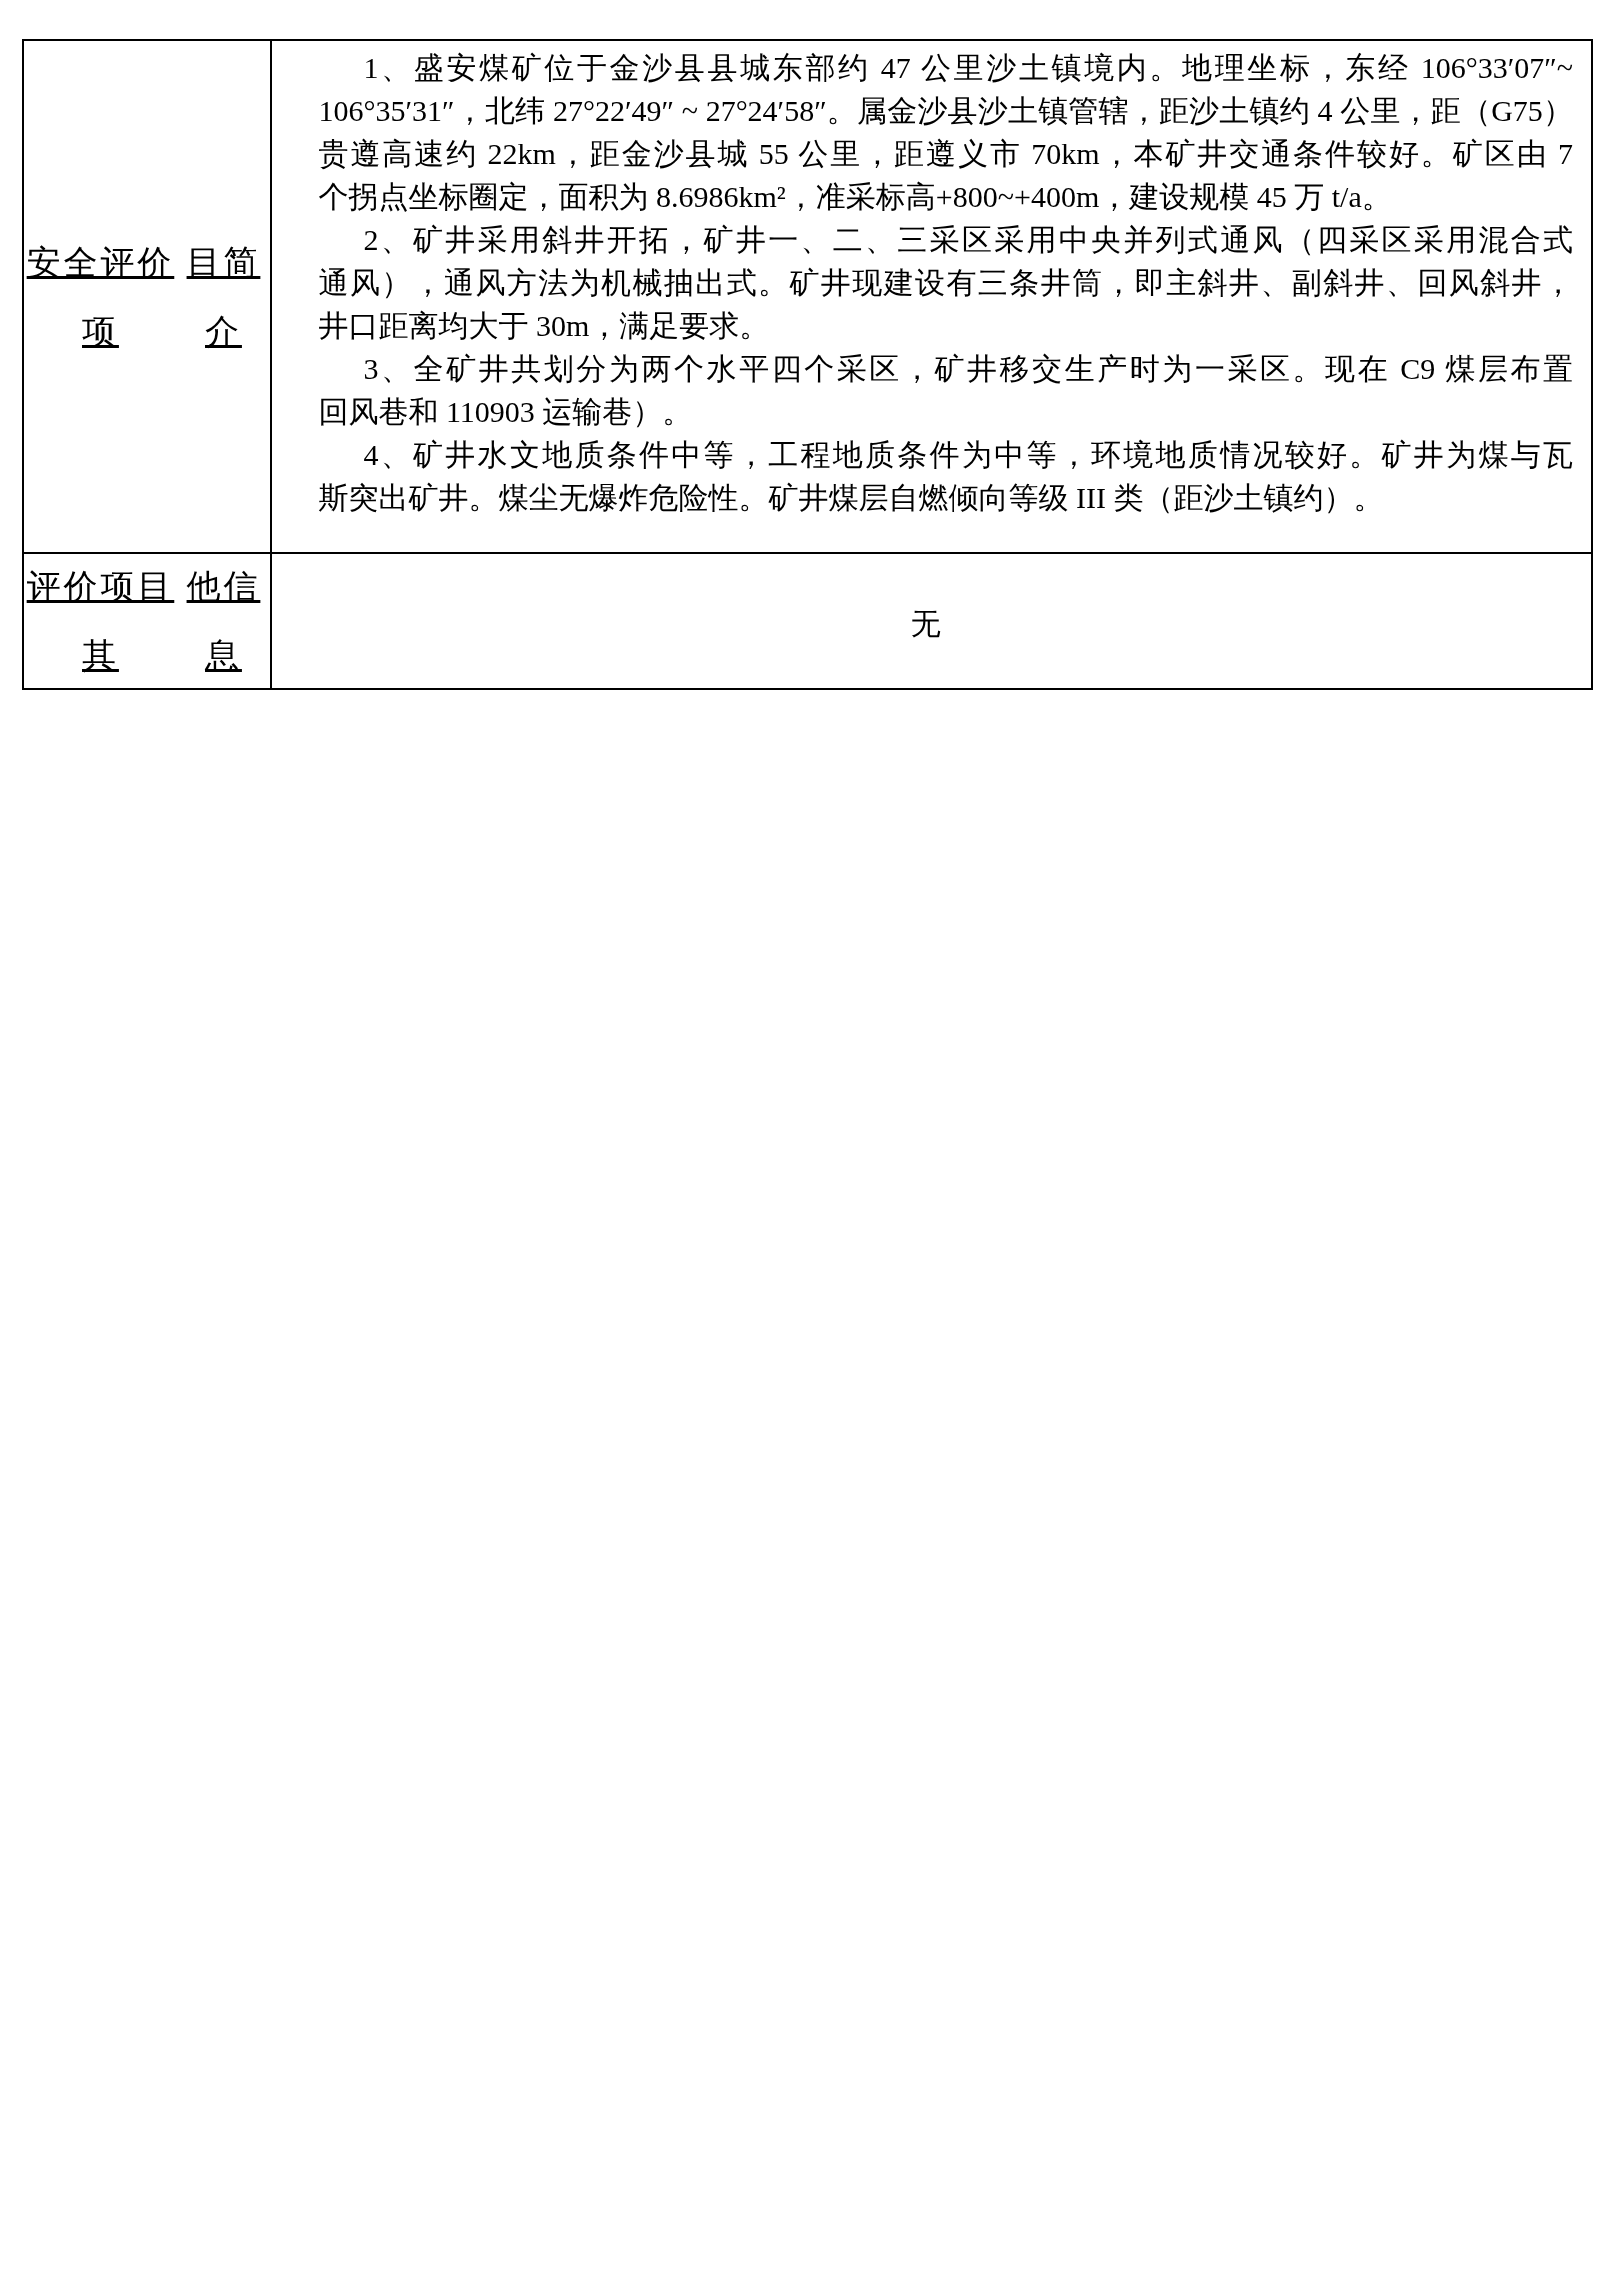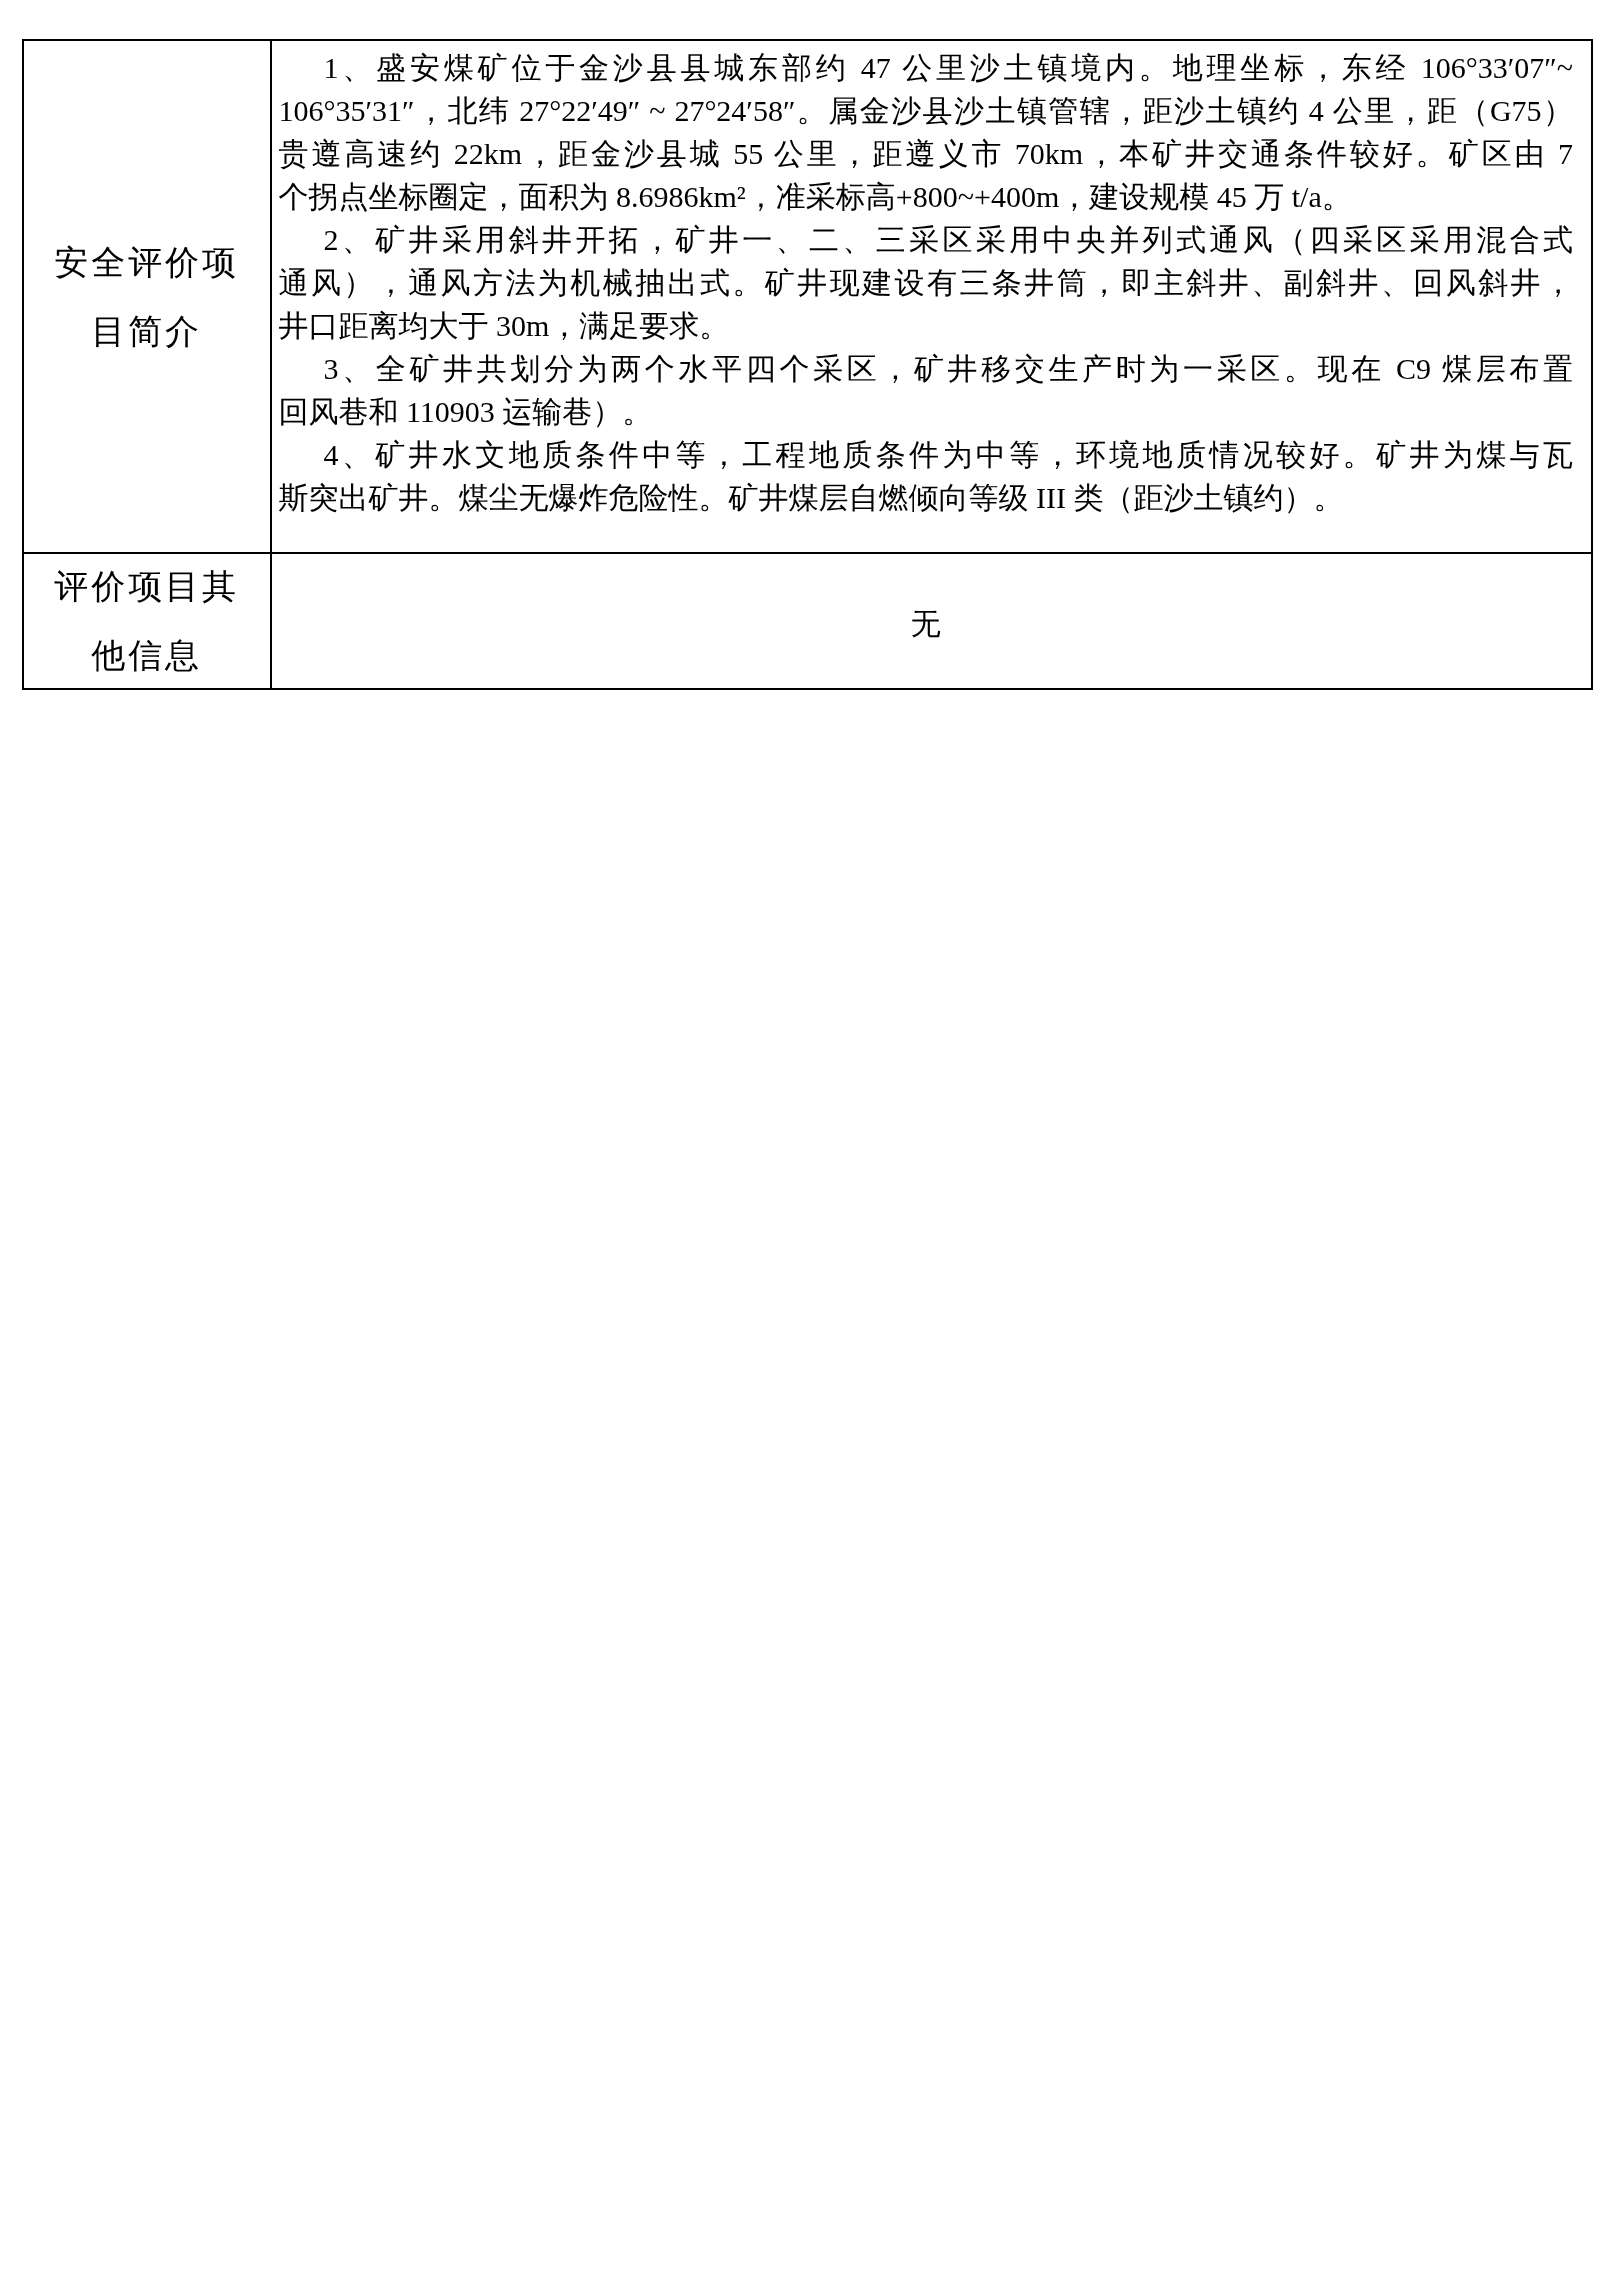--- a/index.html
+++ b/index.html
@@ -21,47 +21,48 @@
     top: 39px;
     width: 1567px;
     border: 2.9px solid #000000;
     display: grid;
     grid-template-columns: 246px 1fr;
     grid-template-rows: 511px 136px;
     background: #ffffff;
   }
   .hdr-cell {
     display: flex;
-    flex-direction: column;
     align-items: center;
     justify-content: center;
     font-size: 34px;
     line-height: 69px;
     letter-spacing: 2.9px;
     text-align: center;
+    text-decoration: underline;
   }
   .content-cell {
     border-left: 2px solid #000000;
     padding: 4.9px 17.6px 0 6.9px;
     font-size: 30px;
     line-height: 43px;
     overflow: hidden;
   }
   .row2 {
     border-top: 2px solid #000000;
     align-items: center;
   }
   .content-center {
     display: flex;
     align-items: center;
     justify-content: center;
     font-size: 30px;
   }
   .tl { 
     white-space: normal;
+    margin-left: 40px;
   }
   .jl {
     text-align: justify;
     text-align-last: justify;
     text-justify: inter-character;
   }
   .ind {
     text-indent: 45px;
   }
 </style>

